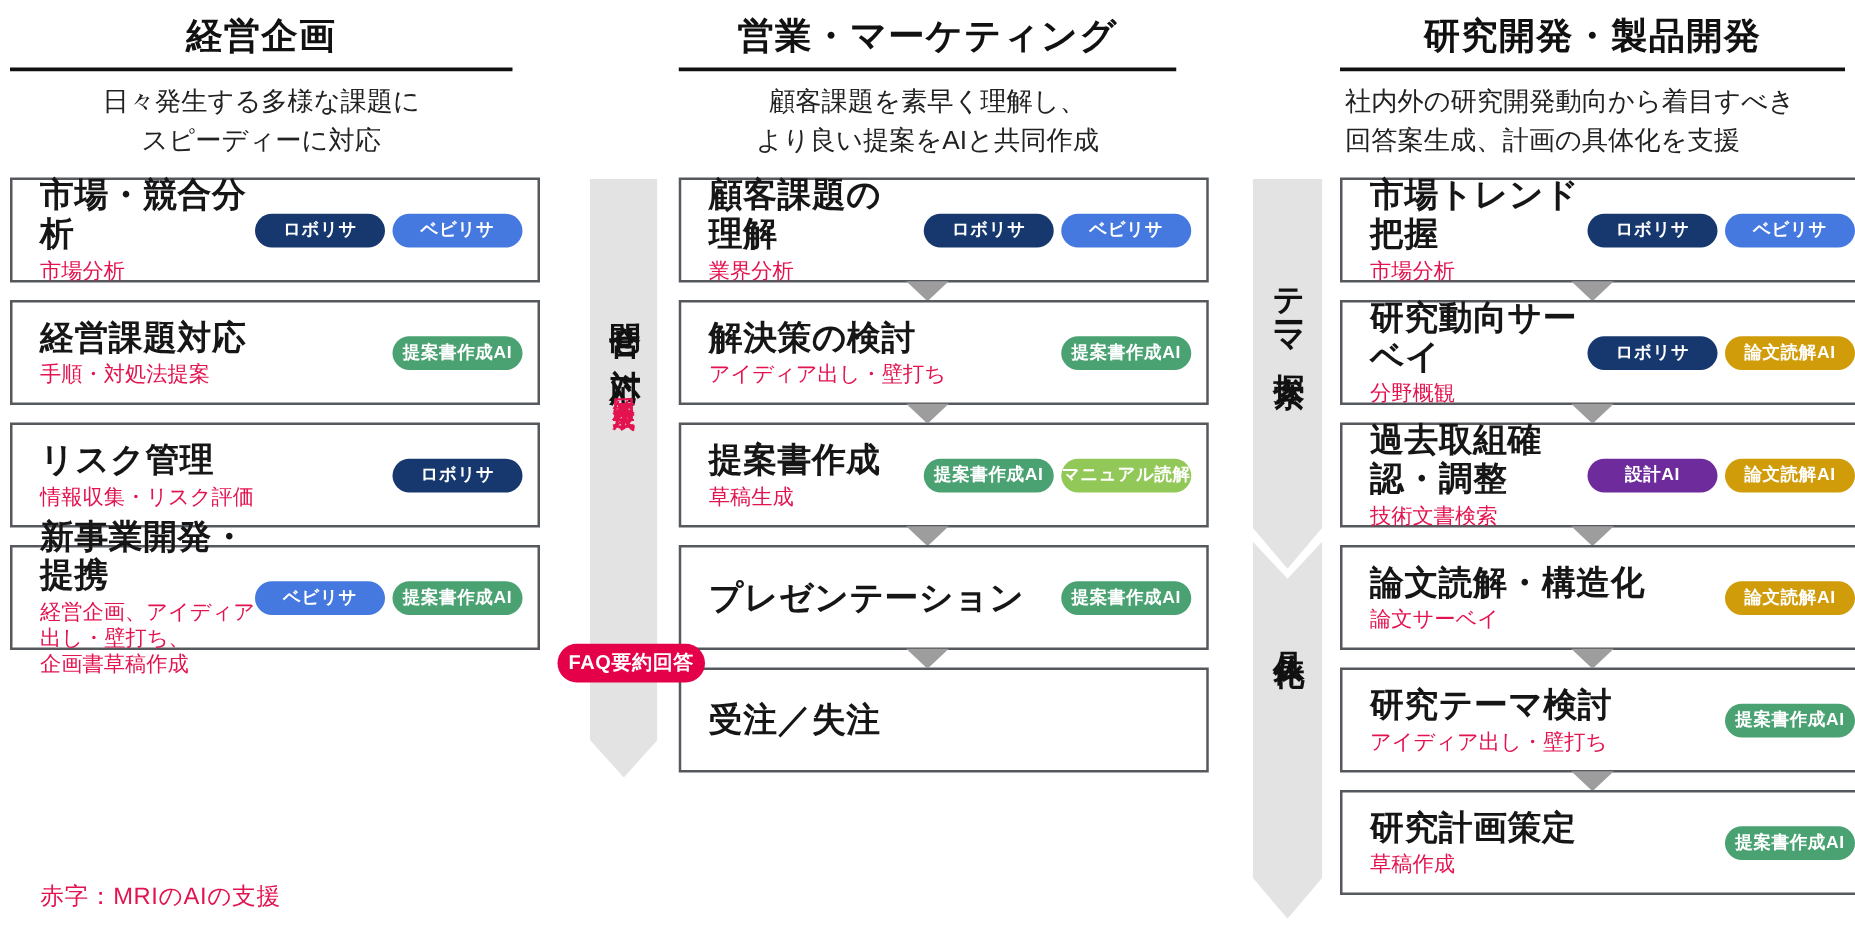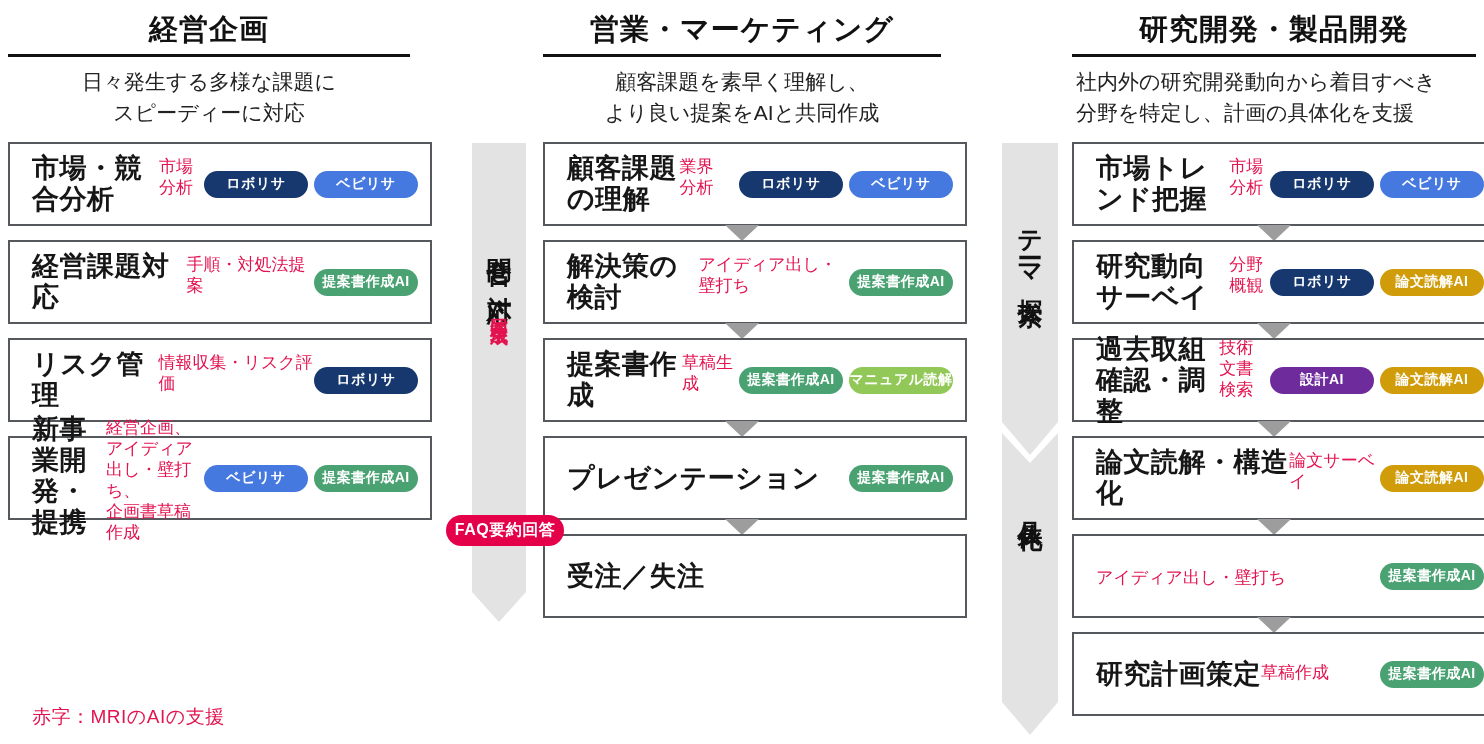--- a/index.html
+++ b/index.html
@@ -19,21 +19,21 @@
     position:absolute;top:66px;font-size:21px;color:#222;line-height:31px;
     text-align:center;white-space:pre-line;
   }
   .col-sub.left-align{text-align:left;}
   
   .task-box{
     position:absolute;width:398px;height:80px;background:#fff;
     border:2px solid #55585c;display:flex;align-items:center;justify-content:space-between;
     padding-left:22px;box-sizing:content-box;
   }
-  .task-text{display:flex;justify-content:center;}
+  .task-text{display:flex;flex-direction:column;justify-content:center;}
   .task-title{font-size:27px;font-weight:bold;color:#161616;line-height:31px;letter-spacing:0.5px;}
   .task-sub{font-size:17px;color:#e3134f;line-height:21px;margin-top:3px;white-space:pre-line;}
   .badge-col{display:flex;flex-direction:row;gap:6px;margin-right:12px;}
   .badge{
     width:104px;height:27px;border-radius:14px;color:#fff;font-size:14px;font-weight:bold;
     display:flex;align-items:center;justify-content:center;letter-spacing:0.5px;
   }
   .b-navy{background:#16386e;}
   .b-blue{background:#4679df;}
   .b-green{background:#4aa273;}
@@ -192,21 +192,21 @@
 
 <div class="task-box" style="left:543px;top:534px;align-items:center;">
   <div class="task-text">
     <div class="task-title">受注／失注</div>
   </div>
 </div>
 
 <div class="col-header" style="left:1072px;width:404px;">研究開発・製品開発</div>
 <div class="header-rule" style="left:1072px;width:404px;"></div>
 <div class="col-sub left-align" style="left:1076px;width:404px;">社内外の研究開発動向から着目すべき
-分野を特定し、計画の具体化を支援</div>
+回答案生成、計画の具体化を支援</div>
 
 <div class="band band-r1">
   <div class="band-label">テーマ探索</div>
 </div>
 <div class="band band-r2">
   <div class="band-label">具体化</div>
 </div>
 
 <div class="task-box" style="left:1072px;top:142px;width:400px;">
   <div class="task-text">
@@ -250,20 +250,21 @@
     <div class="task-sub">論文サーベイ</div>
   </div>
   <div class="badge-col">
     <div class="badge b-gold">論文読解AI</div>
   </div>
 </div>
 <div class="tri" style="left:1257px;top:519px;"></div>
 
 <div class="task-box" style="left:1072px;top:534px;width:400px;">
   <div class="task-text">
+    <div class="task-title">研究テーマ検討</div>
     <div class="task-sub">アイディア出し・壁打ち</div>
   </div>
   <div class="badge-col">
     <div class="badge b-green">提案書作成AI</div>
   </div>
 </div>
 <div class="tri" style="left:1257px;top:617px;"></div>
 
 <div class="task-box" style="left:1072px;top:632px;width:400px;">
   <div class="task-text">

